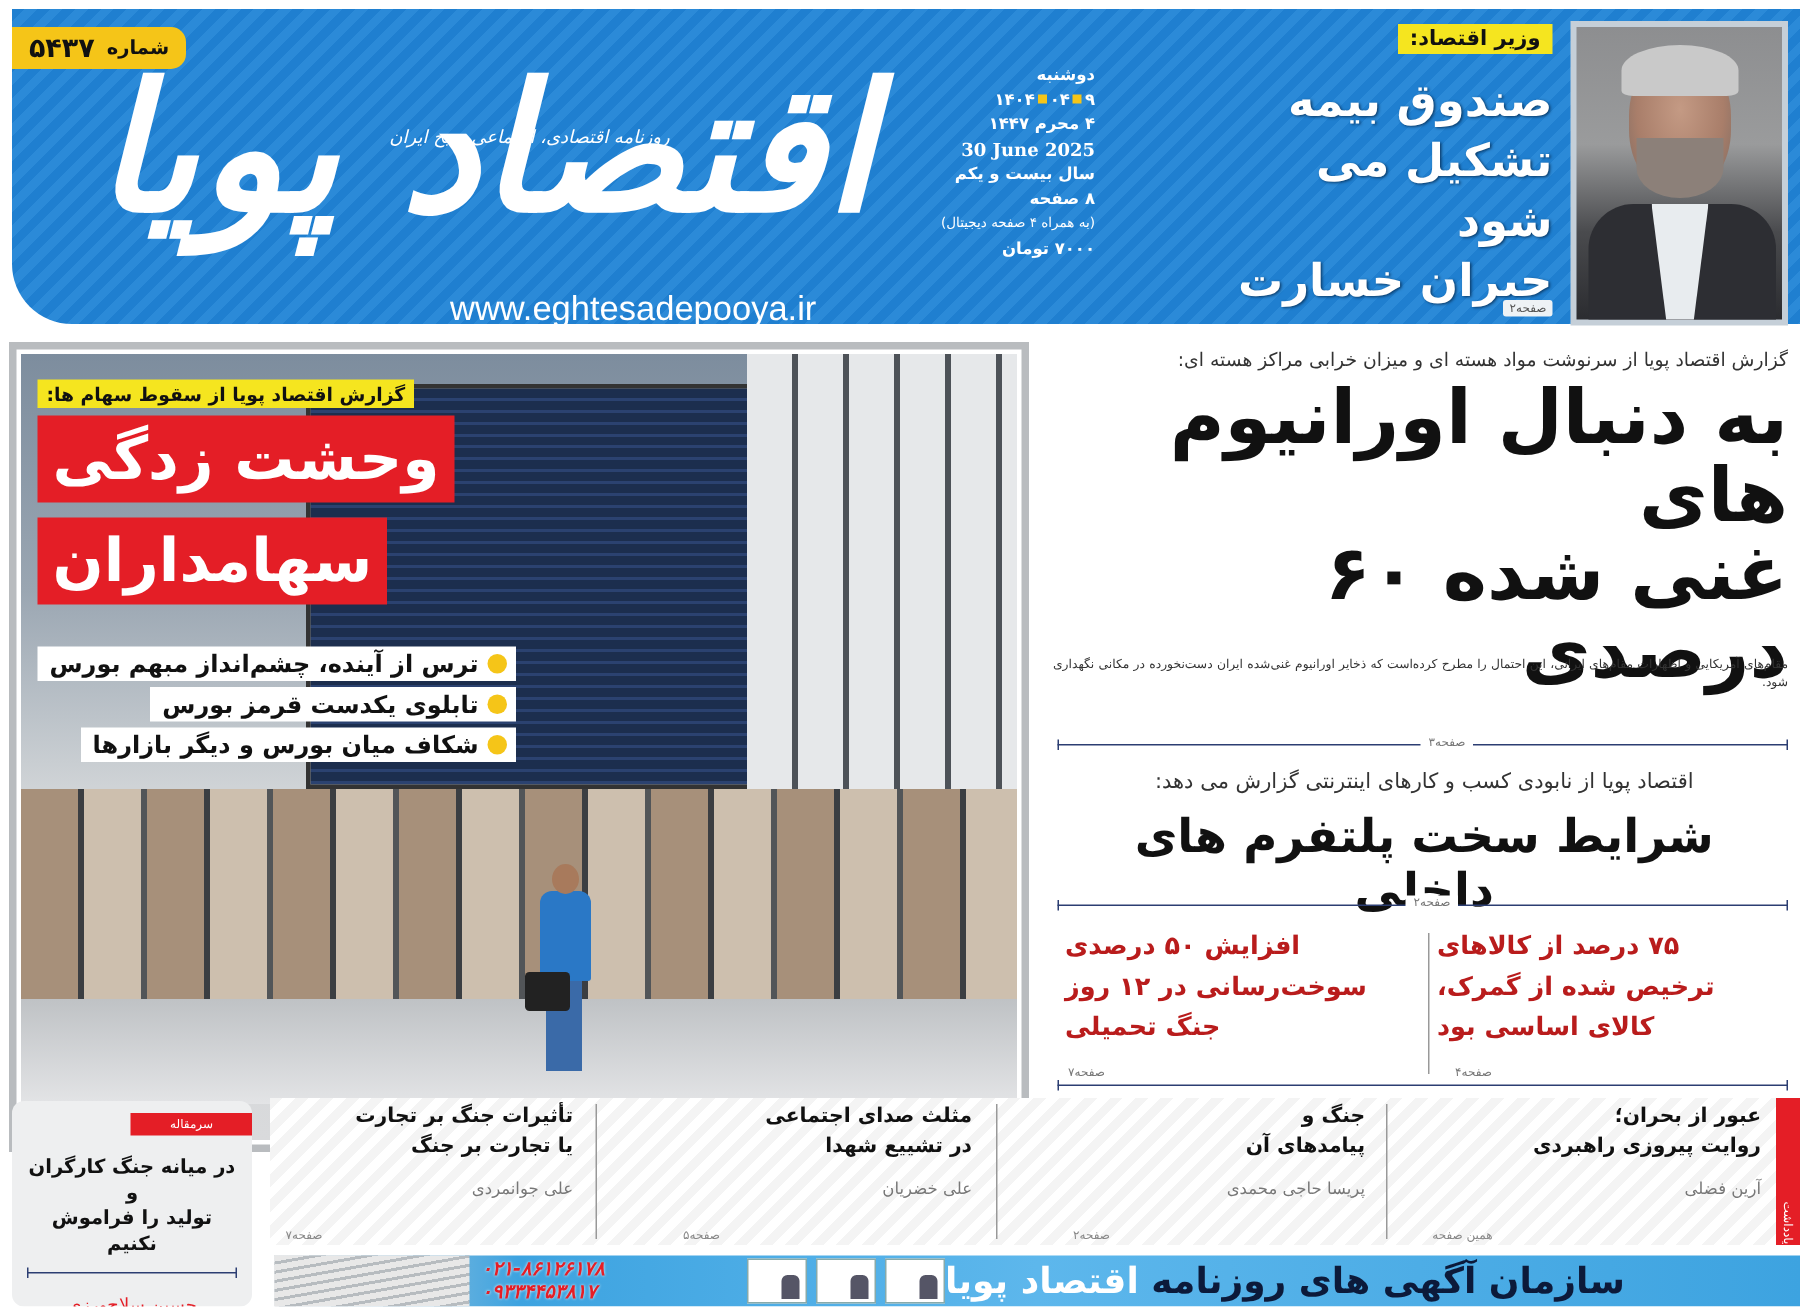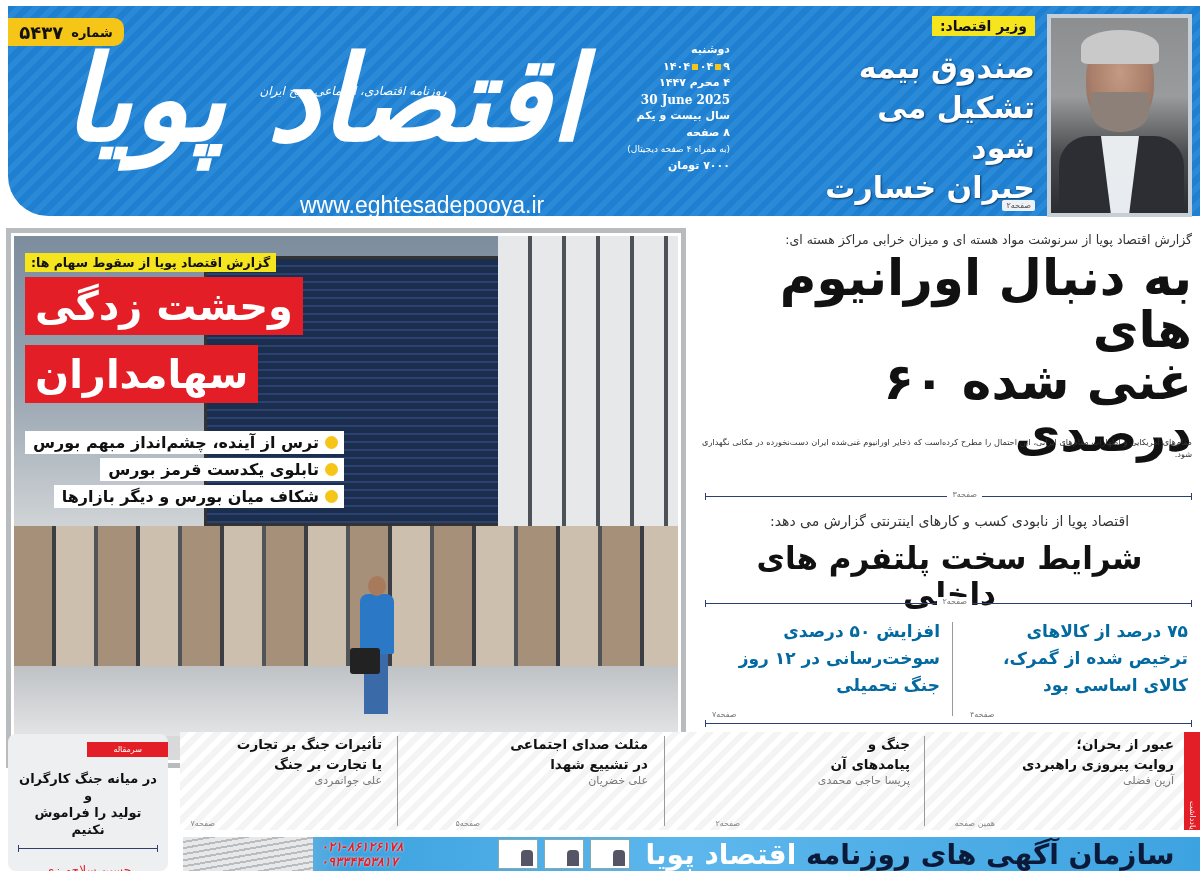--- a/index.html
+++ b/index.html
@@ -165,34 +165,34 @@
   }
   .sub-kicker {
     position: absolute; right: 8px; top: 513px; width: 485px; text-align: center;
     font-size: 14px; color: #333;
   }
   .sub-title {
     position: absolute; right: 8px; top: 540px; width: 485px; text-align: center;
     font-size: 31px; font-weight: bold; color: #111;
   }
   .story-small {
-    position: absolute; top: 618px; width: 230px; text-align: right;
-    font-size: 17px; font-weight: bold; line-height: 27px; color: #0369a1;
+    position: absolute; top: 618px; width: 230px; text-align: left;
+    font-size: 17px; font-weight: bold; line-height: 27px; color: #b91c1c;
   }
   .vsep { position: absolute; width: 1px; background: #999; }
   .small-page { position: absolute; font-size: 8px; color: #777; }
 
   
   .bottom-strip {
     position: absolute; left: 180px; top: 732px; width: 1020px; height: 98px;
     background: repeating-linear-gradient(135deg, #f4f4f4 0 6px, #ffffff 6px 12px);
   }
   .op-col { position: absolute; top: 2px; height: 96px; }
   .op-title { font-size: 13.5px; font-weight: bold; line-height: 20px; text-align: right; color: #111; }
-  .op-author { font-size: 11px; color: #777; text-align: right; }
+  .op-author { font-size: 11px; color: #777; margin-top: 12px; text-align: right; }
   .op-page { position: absolute; bottom: 2px; font-size: 8px; color: #888; }
   .yaddasht {
     position: absolute; right: 0; top: 0; width: 16px; height: 98px; background: #e41e26;
     color: #fff; font-size: 8px; writing-mode: vertical-rl; display: flex; align-items: center; justify-content: flex-start; padding-top: 8px;
   }
 
   .editorial {
     position: absolute; left: 8px; top: 734px; width: 160px; height: 137px;
     background: #eeeff0; border-radius: 8px; padding: 6px 8px;
   }
@@ -208,21 +208,21 @@
   .ad-banner {
     position: absolute; left: 183px; top: 837px; width: 1017px; height: 34px;
     background: linear-gradient(90deg, #cfd5da 0%, #3da3e0 16%, #5db7ec 50%, #3da3e0 100%);
     display: flex; align-items: center; direction: ltr;
   }
   .ad-papers { width: 130px; height: 100%; background: repeating-linear-gradient(170deg, #e8e8e8 0 4px, #b7bcc0 4px 6px); }
   .ad-phones { width: 175px; color: #e41e26; font-size: 13px; font-weight: bold; line-height: 15px; font-style: italic; padding-left: 8px; text-shadow: 0 0 2px #fff; }
   .ad-thumbs { display: flex; gap: 6px; margin-left: 10px; }
   .ad-thumb { width: 40px; height: 30px; background: #fff; border: 1px solid #8aa; position: relative; }
   .ad-thumb::after { content: ""; position: absolute; right: 4px; top: 10px; width: 12px; height: 16px; background: #556; border-radius: 4px 4px 0 0; }
-  .ad-text { flex: 1; text-align: center; padding-right: 10px; font-size: 28px; font-weight: bold; color: #0c1a3a; direction: rtl; }
+  .ad-text { flex: 1; text-align: left; padding-right: 10px; font-size: 24px; font-weight: bold; color: #0c1a3a; direction: rtl; }
   .ad-text .hl { color: #fff; }
 </style>
 </head>
 <body>
 
 <div class="masthead">
   <div class="issue-badge">
     <span class="lbl">شماره</span>
     <span class="num">۵۴۳۷</span>
   </div>

